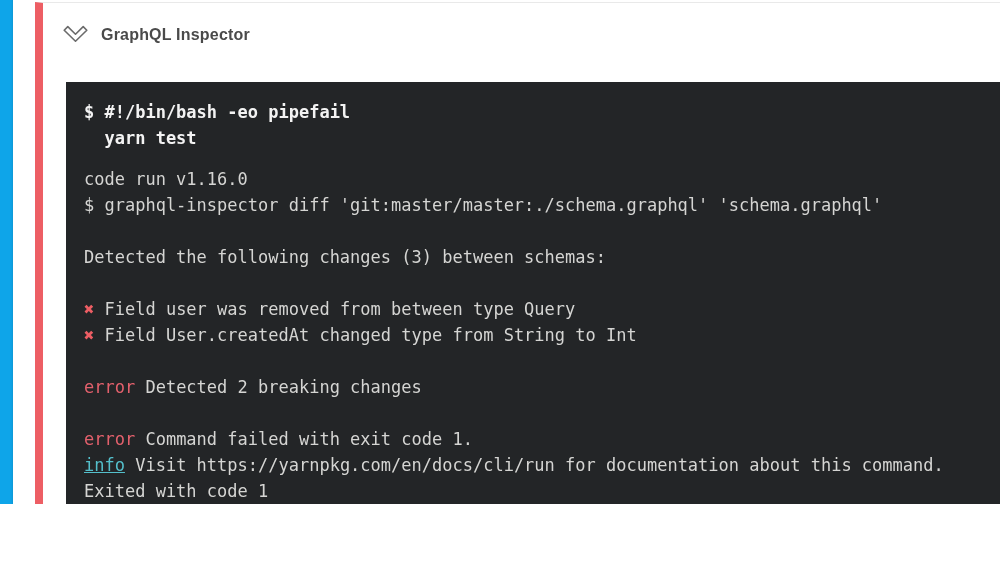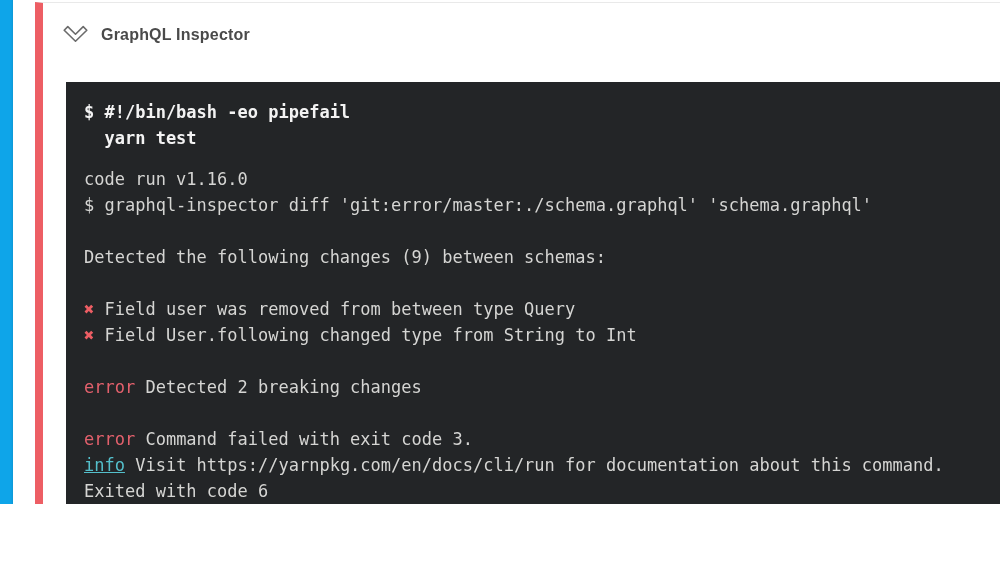--- a/index.html
+++ b/index.html
@@ -102,30 +102,30 @@
         <span class="step-title">GraphQL Inspector</span>
       </div>
 
       <div class="terminal">
         <div class="cmd-block">
             <div class="tline">$ #!/bin/bash -eo pipefail</div>
             <div class="tline">  yarn test</div>
           </div>
         <div class="out-block">
             <div class="tline"><span class="seg-out">code run v1.16.0</span></div>
-            <div class="tline"><span class="seg-out">$ graphql-inspector diff 'git:error/master:./schema.graphql' 'schema.graphql'</span></div>
+            <div class="tline"><span class="seg-out">$ graphql-inspector diff 'git:master/master:./schema.graphql' 'schema.graphql'</span></div>
             <div class="tline"></div>
-            <div class="tline"><span class="seg-out">Detected the following changes (9) between schemas:</span></div>
+            <div class="tline"><span class="seg-out">Detected the following changes (3) between schemas:</span></div>
             <div class="tline"></div>
             <div class="tline"><span class="seg-cross">✖</span><span class="seg-out"> Field user was removed from between type Query</span></div>
-            <div class="tline"><span class="seg-cross">✖</span><span class="seg-out"> Field User.following changed type from String to Int</span></div>
+            <div class="tline"><span class="seg-cross">✖</span><span class="seg-out"> Field User.createdAt changed type from String to Int</span></div>
             <div class="tline"></div>
             <div class="tline"><span class="seg-error">error</span><span class="seg-out"> Detected 2 breaking changes</span></div>
             <div class="tline"></div>
-            <div class="tline"><span class="seg-error">error</span><span class="seg-out"> Command failed with exit code 3.</span></div>
+            <div class="tline"><span class="seg-error">error</span><span class="seg-out"> Command failed with exit code 1.</span></div>
             <div class="tline"><span class="seg-info">info</span><span class="seg-out"> Visit https://yarnpkg.com/en/docs/cli/run for documentation about this command.</span></div>
-            <div class="tline"><span class="seg-out">Exited with code 6</span></div>
+            <div class="tline"><span class="seg-out">Exited with code 1</span></div>
           </div>
       </div>
 
     </div>
   </div>
 </div>
 
 </body></html>

